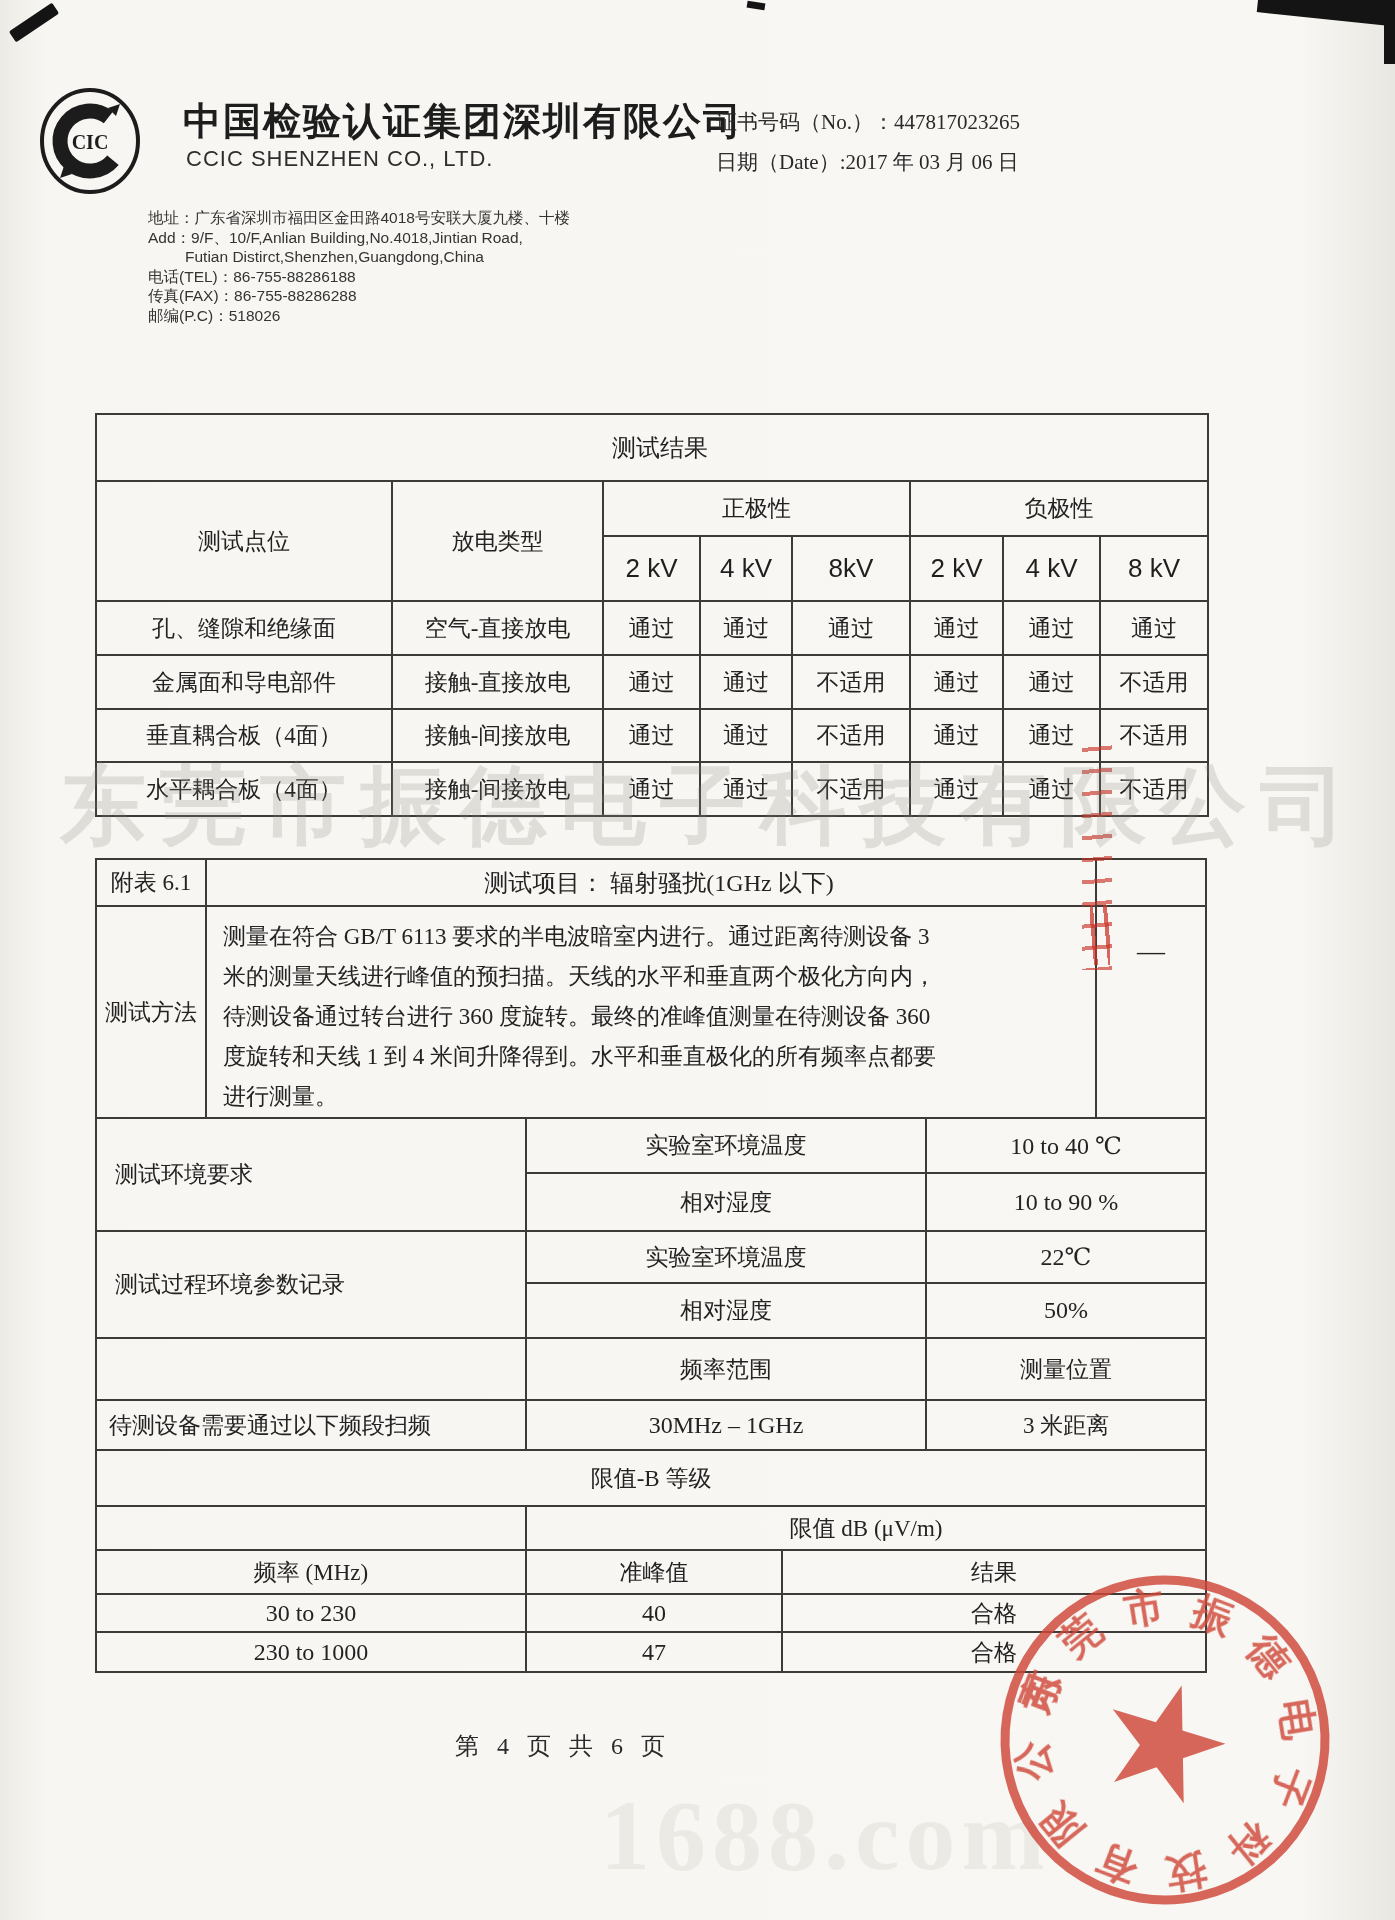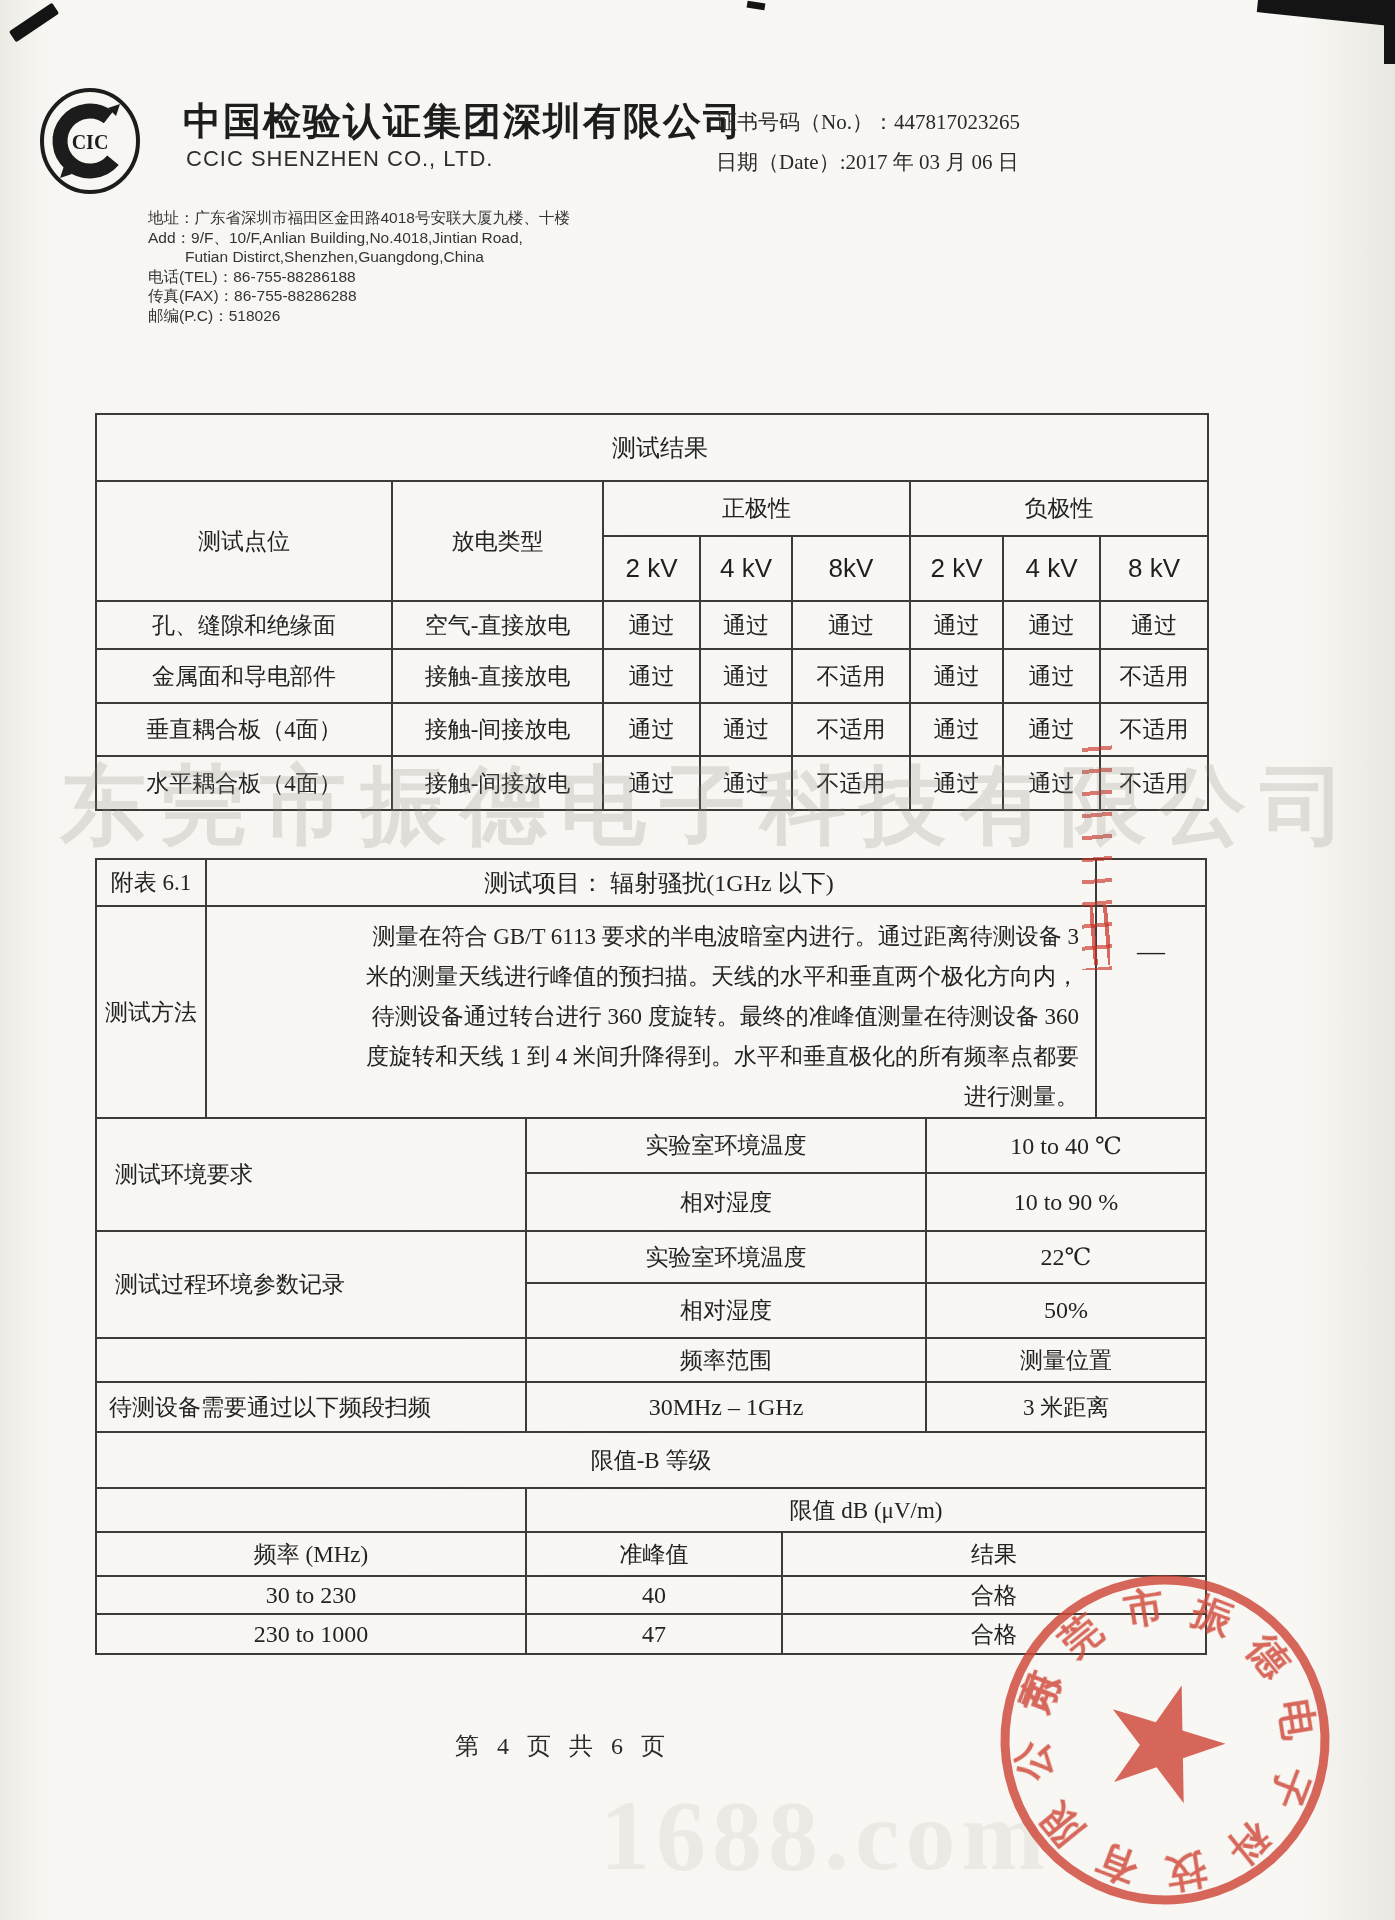--- a/index.html
+++ b/index.html
@@ -23,21 +23,21 @@
   
   table{border-collapse:collapse;table-layout:fixed;}
   .doc-table{position:absolute;left:95px;}
   .doc-table td{border:2px solid #3d3b38;text-align:center;vertical-align:middle;
                 font-size:23px;color:#232323;overflow:hidden;padding:0 4px;}
   .t1{top:413px;width:1112px;}
   .t2{top:858px;width:1112px;}
   td.title-cell{text-align:center;padding-left:20px;font-size:24px;}
   td.kv{font-size:26px;font-family:"Liberation Sans",sans-serif;color:#1f1f1f;}
   td.latin{font-size:24px;}
-  td.method-cell{text-align:right;vertical-align:top;padding:10px 16px 0 16px;}
+  td.method-cell{text-align:left;vertical-align:top;padding:10px 16px 0 16px;}
   .method-line{font-size:23px;line-height:40px;white-space:nowrap;}
   td.dash-cell{vertical-align:top;padding-top:28px;font-size:28px;}
   
   .wm-mid{left:60px;top:748px;width:1300px;font-size:86px;font-weight:bold;letter-spacing:14px;
           color:#8a8880;opacity:0.22;white-space:nowrap;pointer-events:none;z-index:5;}
   .wm-bottom{left:600px;top:1778px;font-size:100px;font-weight:bold;letter-spacing:6px;
              color:#9a988f;opacity:0.13;white-space:nowrap;pointer-events:none;z-index:5;}
   
   .red-frag{left:1082px;top:742px;width:30px;height:228px;opacity:0.75;z-index:4;
             background:repeating-linear-gradient(175deg,rgba(200,48,36,0) 0 6px,rgba(200,48,36,.85) 6px 10px,rgba(200,48,36,0) 10px 22px);}
@@ -99,21 +99,21 @@
       <td colspan="3">负极性</td>
     </tr>
     <tr style="height:65px">
       <td class="kv">2 kV</td>
       <td class="kv">4 kV</td>
       <td class="kv">8kV</td>
       <td class="kv">2 kV</td>
       <td class="kv">4 kV</td>
       <td class="kv">8 kV</td>
     </tr>
-    <tr style="height:48px">
+    <tr style="height:54px">
       <td>孔、缝隙和绝缘面</td>
       <td>空气-直接放电</td>
       <td>通过</td>
       <td>通过</td>
       <td>通过</td>
       <td>通过</td>
       <td>通过</td>
       <td>通过</td>
     </tr>
     <tr style="height:54px">
@@ -186,21 +186,21 @@
     </tr>
     <tr style="height:52px">
       <td colspan="2" rowspan="2" style="text-align:left;padding-left:18px;">测试过程环境参数记录</td>
       <td colspan="2">实验室环境温度</td>
       <td colspan="2" class="latin">22℃</td>
     </tr>
     <tr style="height:55px">
       <td colspan="2">相对湿度</td>
       <td colspan="2" class="latin">50%</td>
     </tr>
-    <tr style="height:44px">
+    <tr style="height:62px">
       <td colspan="2"></td>
       <td colspan="2">频率范围</td>
       <td colspan="2">测量位置</td>
     </tr>
     <tr style="height:50px">
       <td colspan="2" style="text-align:left;padding-left:12px;">待测设备需要通过以下频段扫频</td>
       <td colspan="2" class="latin">30MHz – 1GHz</td>
       <td colspan="2">3 米距离</td>
     </tr>
     <tr style="height:56px">

